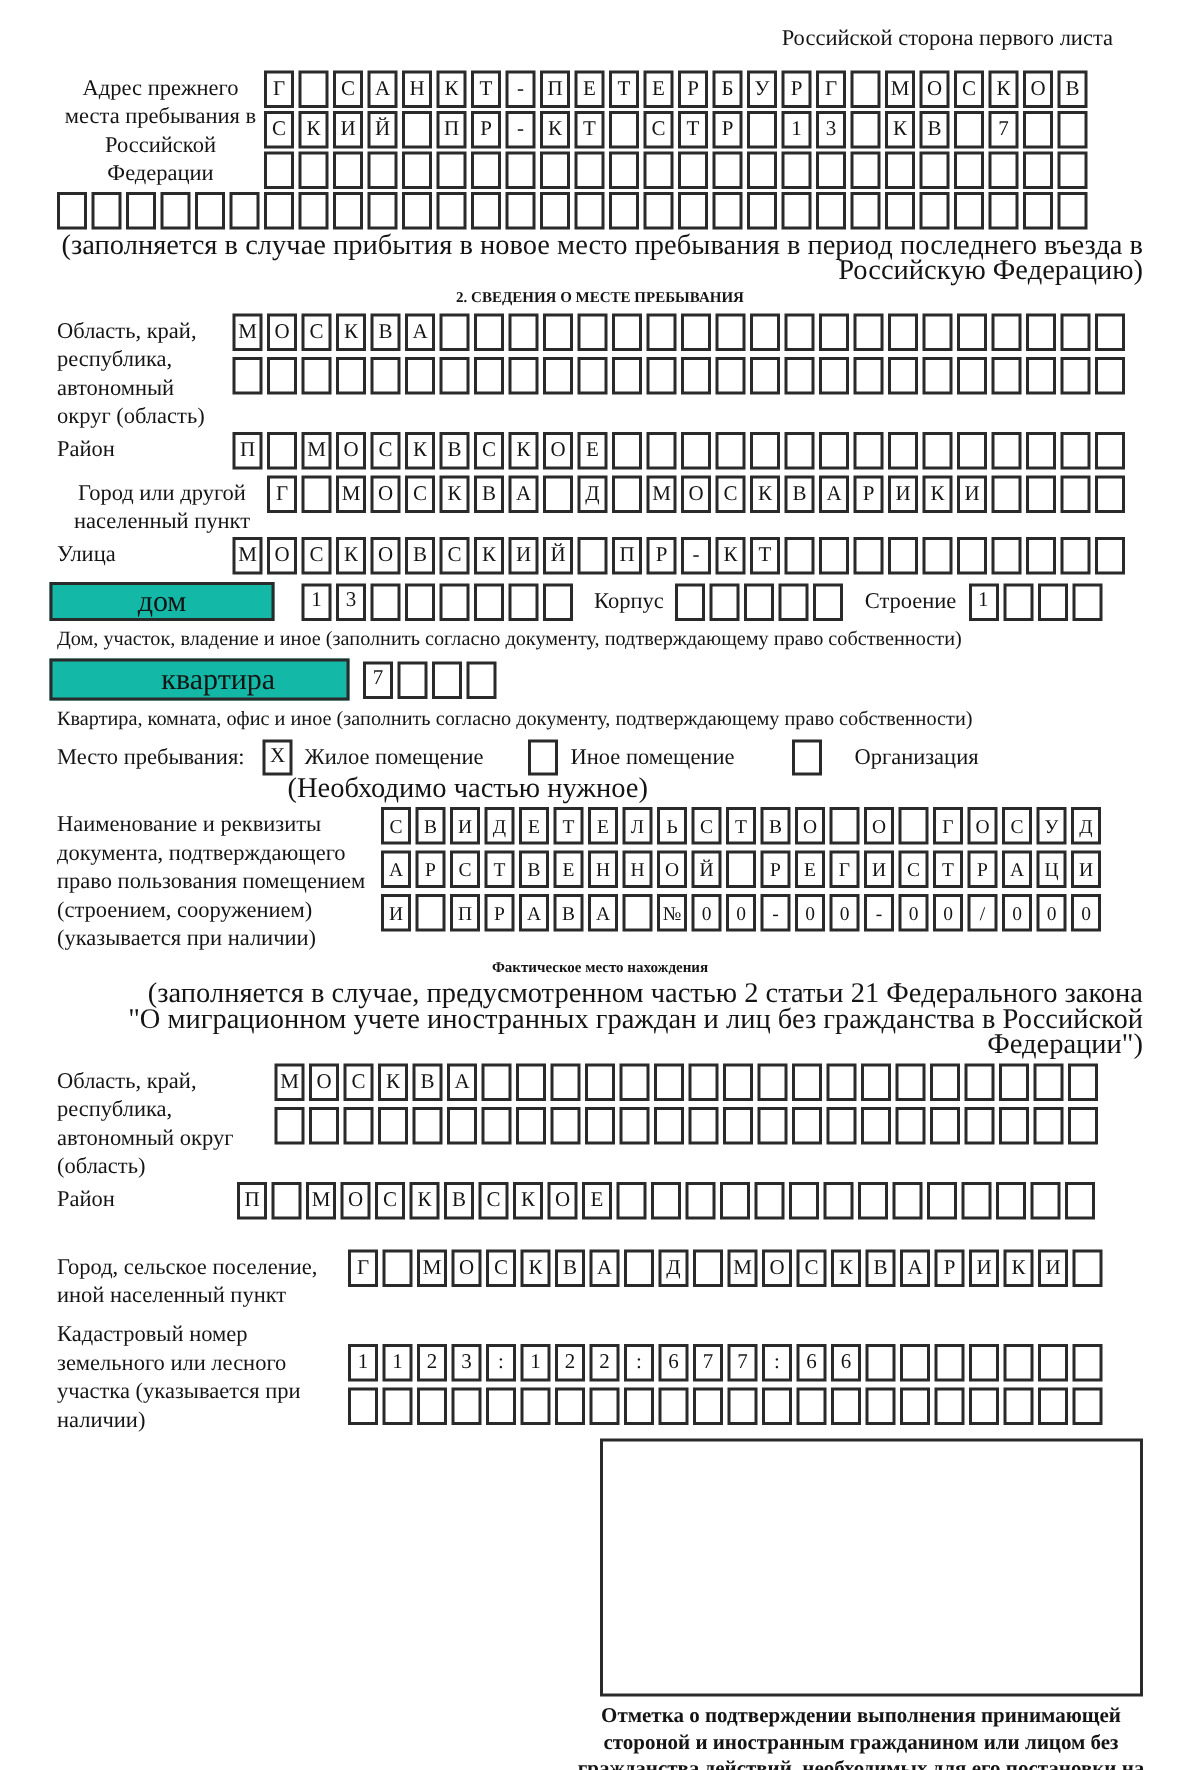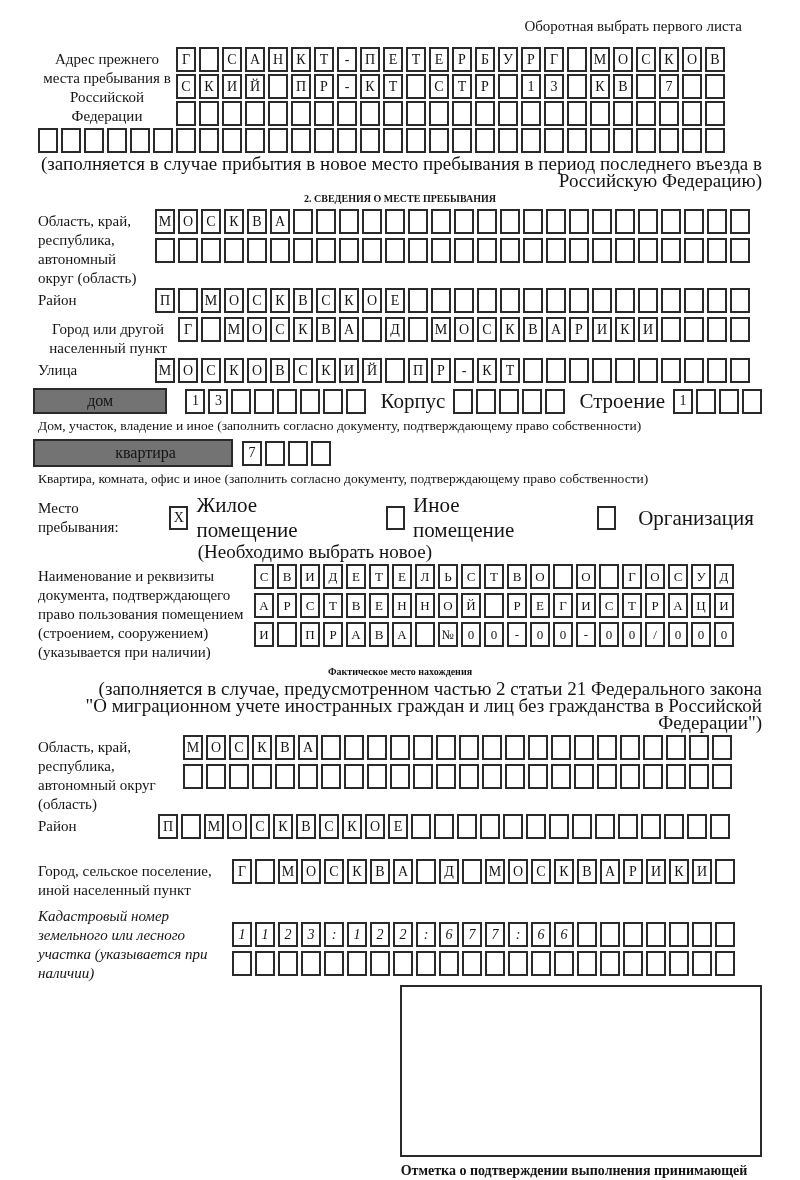--- a/index.html
+++ b/index.html
@@ -21,45 +21,45 @@
   .cell{flex:0 0 20px;width:20px;height:25px;box-sizing:border-box;border:2px solid #2a2a2a;
         display:flex;align-items:center;justify-content:center;
         font-size:14px;line-height:1;background:#fff;}
   .mb2{margin-bottom:2px;} .mb4{margin-bottom:4px;}
 
   .w138{width:138px;} .w117{width:117px;} .w140{width:140px;} .w216{width:216px;}
   .w145{width:145px;} .w120{width:120px;} .w194{width:194px;}
 
   .inline-row{display:flex;align-items:center;}
   .widebox{box-sizing:border-box;border:2px solid #2a2a2a;display:flex;align-items:center;justify-content:center;
-           font-size:16px;background:#737373;}
+           font-size:20px;background:#14b8a6;}
   .dom-box{width:150px;height:26px;margin-right:18px;}
   .kv-box{width:200px;height:28px;margin-right:9px;padding-left:25px;}
   .small-gap{margin-right:6px;}
-  .inline-label{font-size:21px;padding:0 8px;}
+  .inline-label{font-size:15px;padding:0 8px;}
 
   .chk{width:20px;height:24px;box-sizing:border-box;border:2px solid #2a2a2a;
        display:flex;align-items:center;justify-content:center;font-size:14px;background:#fff;}
 
   .mesto-row{display:flex;align-items:center;margin-top:5px;}
   .mesto-row .label{padding-top:0;}
   .mesto-note{margin-right:330px;}
 
   .doc-rows .boxrow{margin-bottom:4px;}
   .doc-rows .cell{font-size:13px;}
 
   .stamp-box{width:362px;height:172px;box-sizing:border-box;border:2px solid #2a2a2a;margin-left:362px;margin-top:2px;}
   .stamp-cap{width:392px;margin-left:340px;margin-top:5px;font-size:14px;line-height:17.5px;text-align:center;font-weight:bold;}
 </style>
 </head>
 <body>
 
 <div class="page">
 
-  <div class="hdr-note">Оборотная выбрать первого листа</div>
+  <div class="hdr-note">Российской сторона первого листа</div>
 
   <div class="field" style="margin-top:12px;text-align:center;">
     <div class="label w138">Адрес прежнего места пребывания в Российской Федерации</div>
     <div class="rows">
       <div class="boxrow mb2">
           <div class="cell">Г</div>
           <div class="cell"></div>
           <div class="cell">С</div>
           <div class="cell">А</div>
           <div class="cell">Н</div>
@@ -373,21 +373,21 @@
 
   <div class="mesto-row">
     <div class="label">Место пребывания:</div>
     <div class="chk" style="margin-left:12px;">X</div>
     <div class="inline-label">Жилое помещение</div>
     <div class="chk" style="margin-left:22px;"></div>
     <div class="inline-label">Иное помещение</div>
     <div class="chk" style="margin-left:30px;"></div>
     <div class="inline-label" style="margin-left:14px;">Организация</div>
   </div>
-  <div class="note mesto-note">(Необходимо выбрать новое)</div>
+  <div class="note mesto-note">(Необходимо частью нужное)</div>
 
   <div class="field doc-rows" style="margin-top:4px;">
     <div class="label w216">Наименование и реквизиты документа, подтверждающего право пользования помещением (строением, сооружением) (указывается при наличии)</div>
     <div class="rows">
       <div class="boxrow">
           <div class="cell">С</div>
           <div class="cell">В</div>
           <div class="cell">И</div>
           <div class="cell">Д</div>
           <div class="cell">Е</div>
@@ -571,21 +571,21 @@
         <div class="cell">В</div>
         <div class="cell">А</div>
         <div class="cell">Р</div>
         <div class="cell">И</div>
         <div class="cell">К</div>
         <div class="cell">И</div>
         <div class="cell"></div>
       </div>
   </div>
 
-  <div class="field" style="margin-top:4px;font-style:italic;">
+  <div class="field" style="margin-top:4px;">
     <div class="label w194">Кадастровый номер земельного или лесного участка (указывается при наличии)</div>
     <div class="rows">
       <div class="boxrow mb4" style="margin-top:18px;">
           <div class="cell">1</div>
           <div class="cell">1</div>
           <div class="cell">2</div>
           <div class="cell">3</div>
           <div class="cell">:</div>
           <div class="cell">1</div>
           <div class="cell">2</div>

